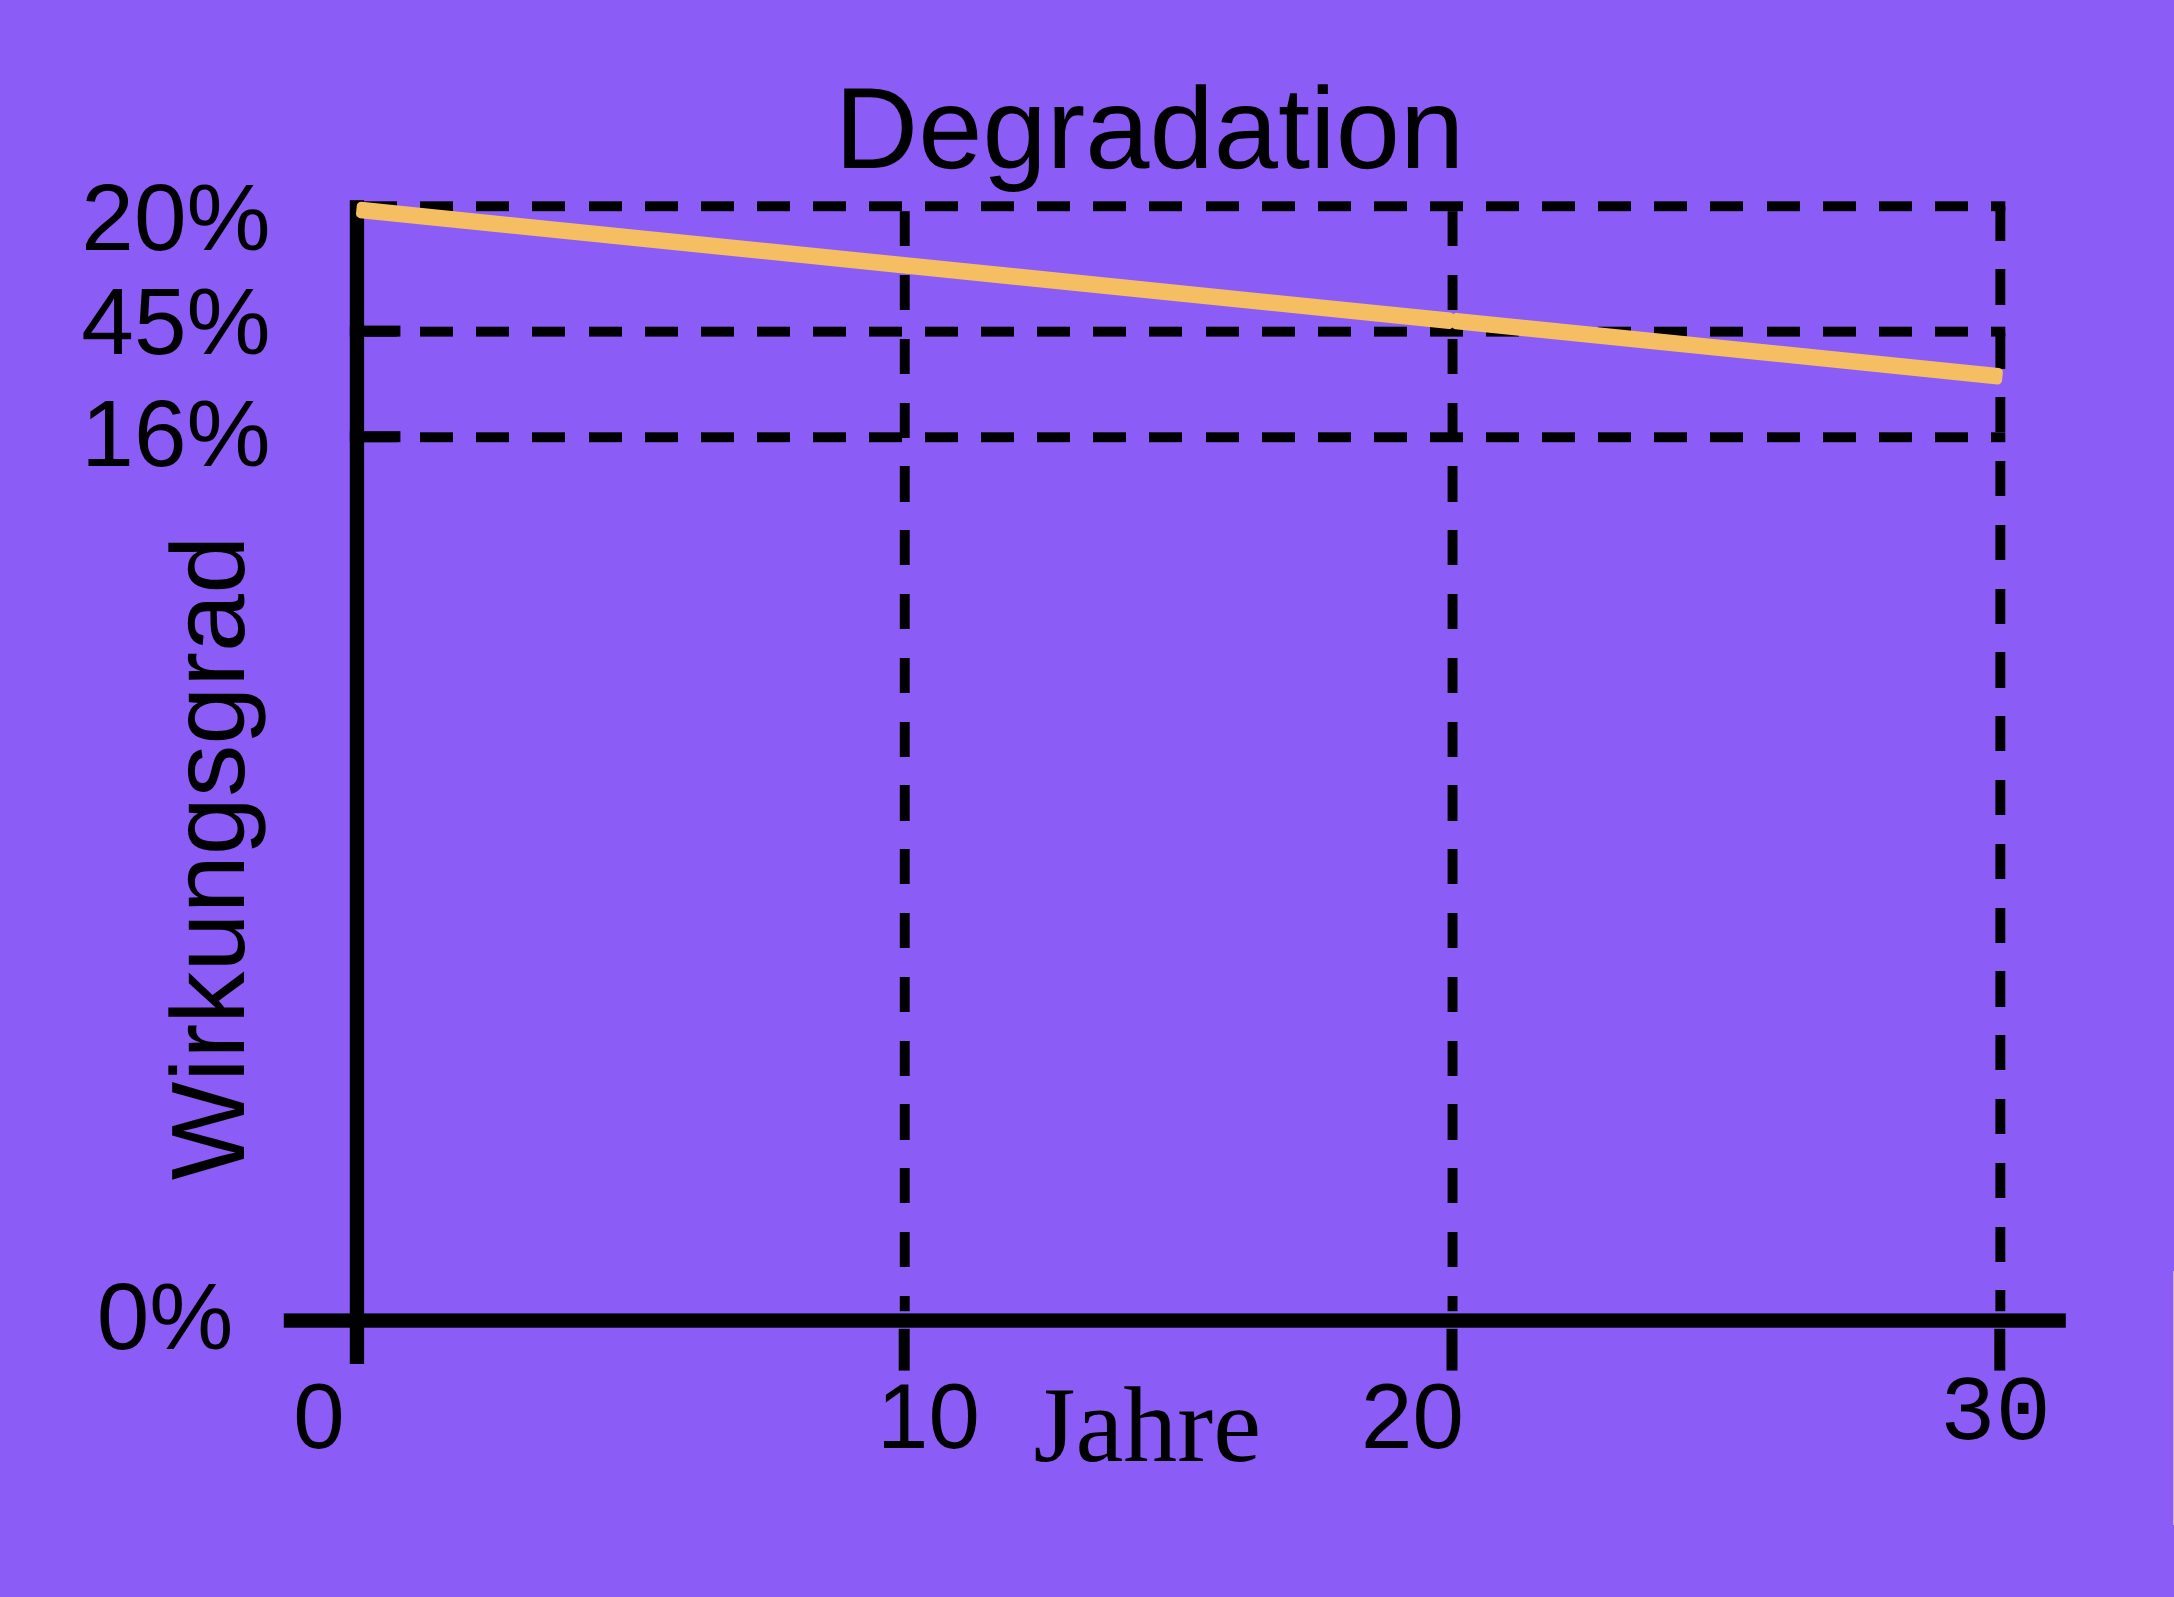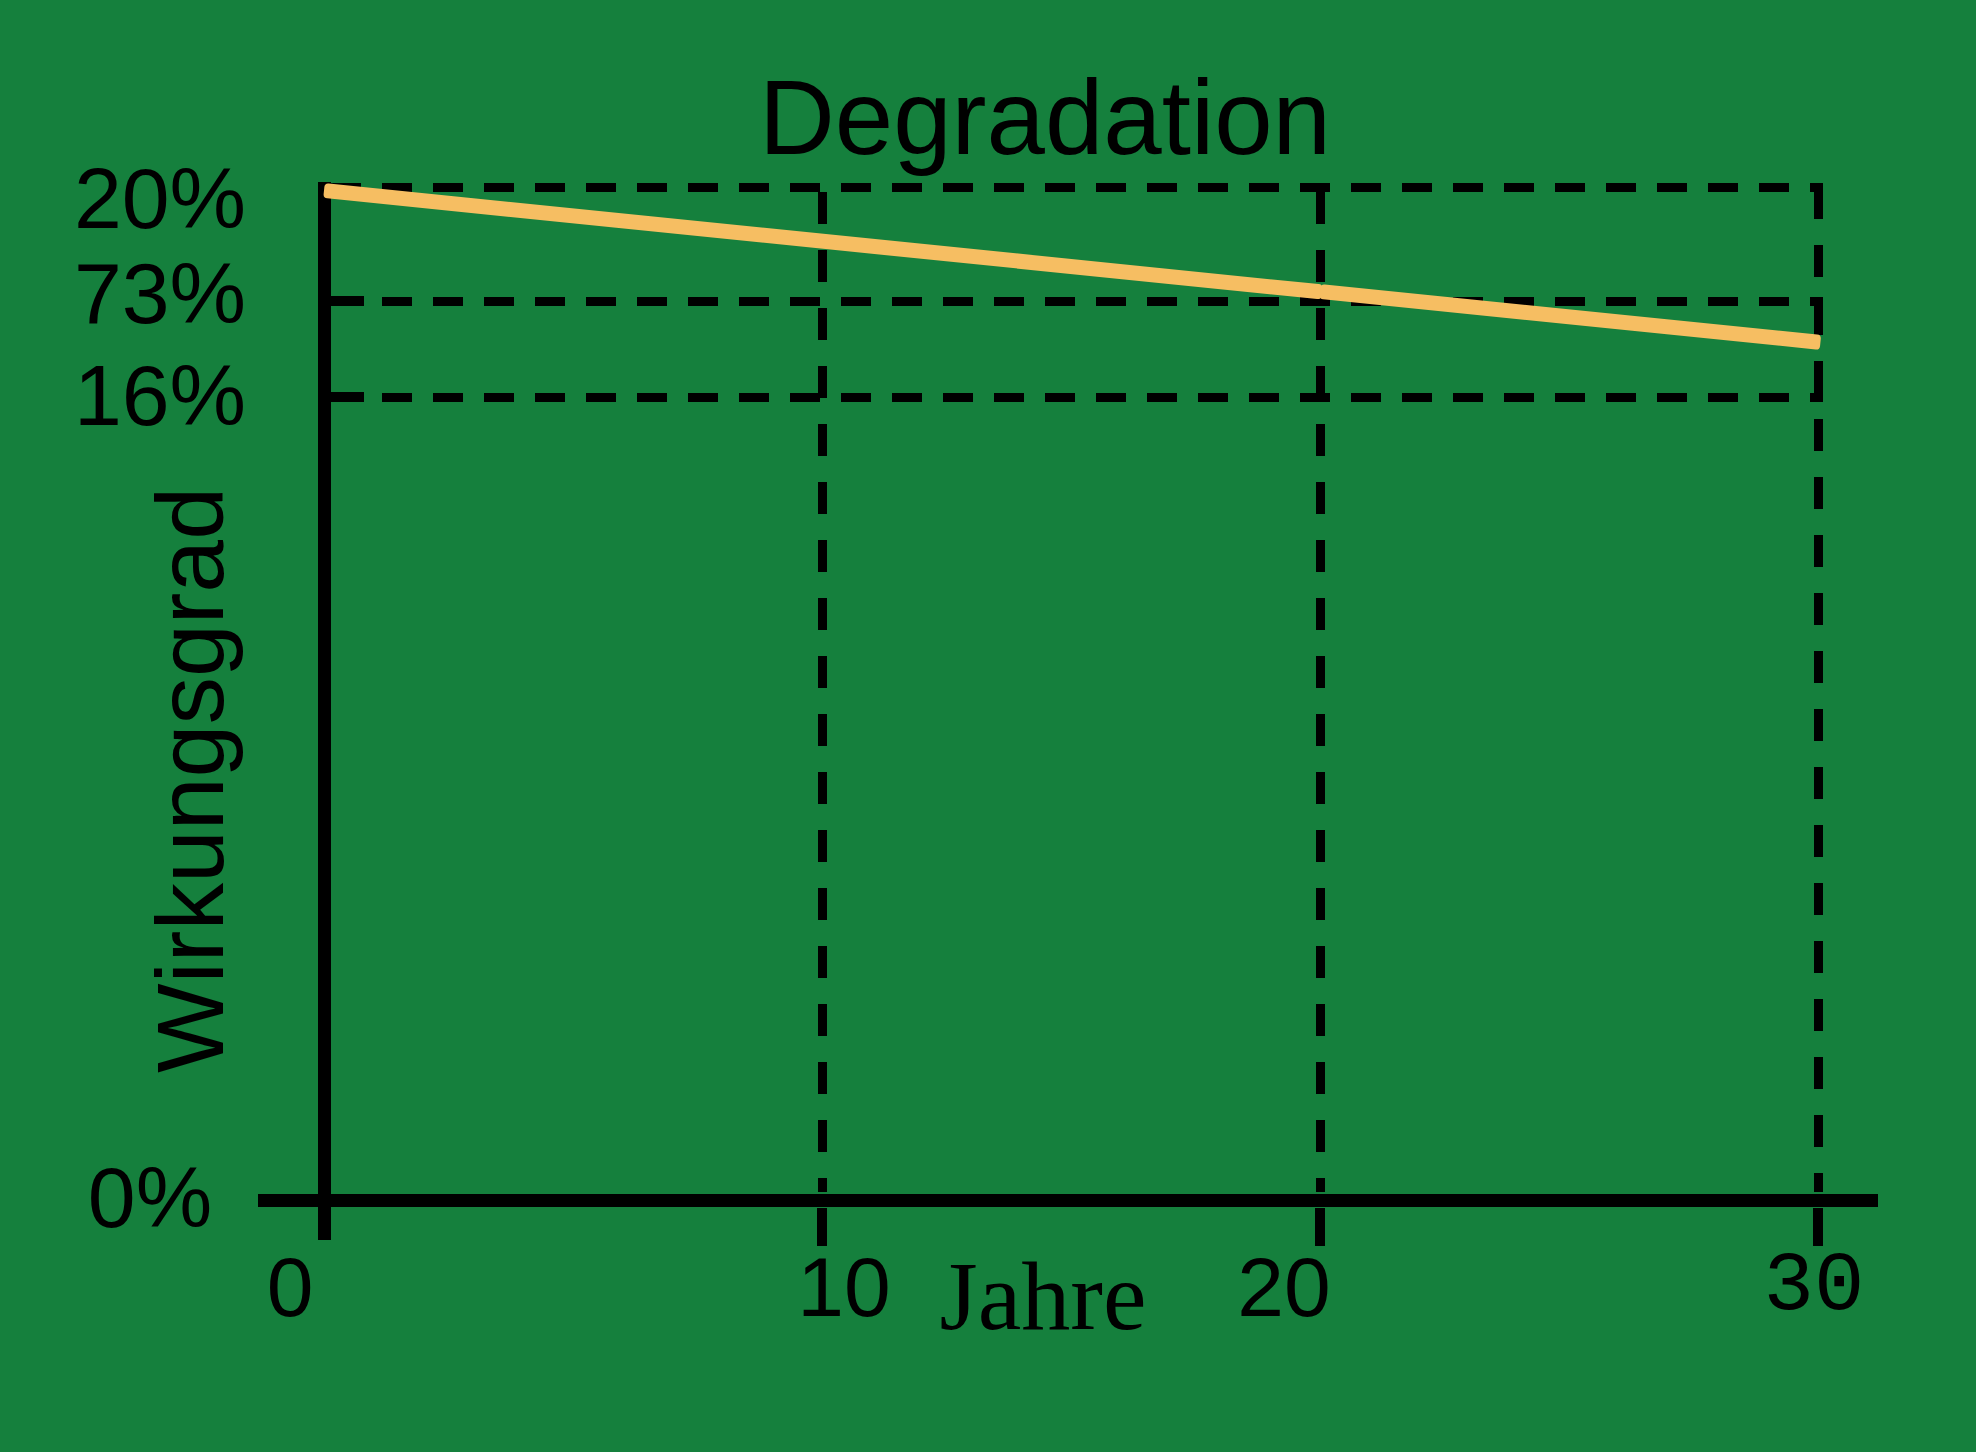--- a/index.html
+++ b/index.html
@@ -1,20 +1,20 @@
 <!DOCTYPE html>
 <html><head>
 <meta charset="utf-8">
 <style>
   html, body { margin: 0; padding: 0; background: #ffffff; }
   #chart-canvas {
     position: relative;
     width: 1976px;
     height: 1452px;
-    background: #15803d;
+    background: #8b5cf6;
     font-family: "Liberation Sans", "DejaVu Sans", sans-serif;
     color: #000000;
     overflow: hidden;
   }
   .abs { position: absolute; }
   #chart-title {
     left: 595px; top: 62px; width: 900px;
     font-size: 105px; line-height: 112px; text-align: center;
     white-space: nowrap;
   }
@@ -75,21 +75,21 @@
     </div>
   <div id="ticks-layer">
       <div class="abs ytick" style="left: 318px; top: 296px; width: 46px;"></div>
       <div class="abs ytick" style="left: 318px; top: 392px; width: 46px;"></div>
       <div class="abs xtick" style="left: 817px;"></div>
       <div class="abs xtick" style="left: 1315px;"></div>
       <div class="abs xtick" style="left: 1813px;"></div>
     </div>
   <div id="labels-layer">
       <div class="abs ytick-label" style="top: 155px;">20%</div>
-      <div class="abs ytick-label" style="top: 250px;">73%</div>
+      <div class="abs ytick-label" style="top: 250px;">45%</div>
       <div class="abs ytick-label" style="top: 352px;">16%</div>
       <div class="abs ytick-label" style="top: 1154px; width: 220px;">0%</div>
       <div class="abs xtick-label" style="left: 190px;">0</div>
       <div class="abs xtick-label" style="left: 744px;">10</div>
       <div class="abs xtick-label" style="left: 1184px;">20</div>
       <div class="abs xtick-label" style="left: 1714px; font-family: Liberation Mono, monospace;">30</div>
     </div>
   <div id="series-layer">
       <div class="abs series-seg" style="left: 324px; top: 182.5px; width: 1003.14px; background: rgb(246, 190, 98); transform: rotate(5.8074deg);"></div>
       <div class="abs series-seg" style="left: 1320px; top: 283.8px; width: 502.569px; background: rgb(246, 190, 98); transform: rotate(5.8074deg);"></div>

